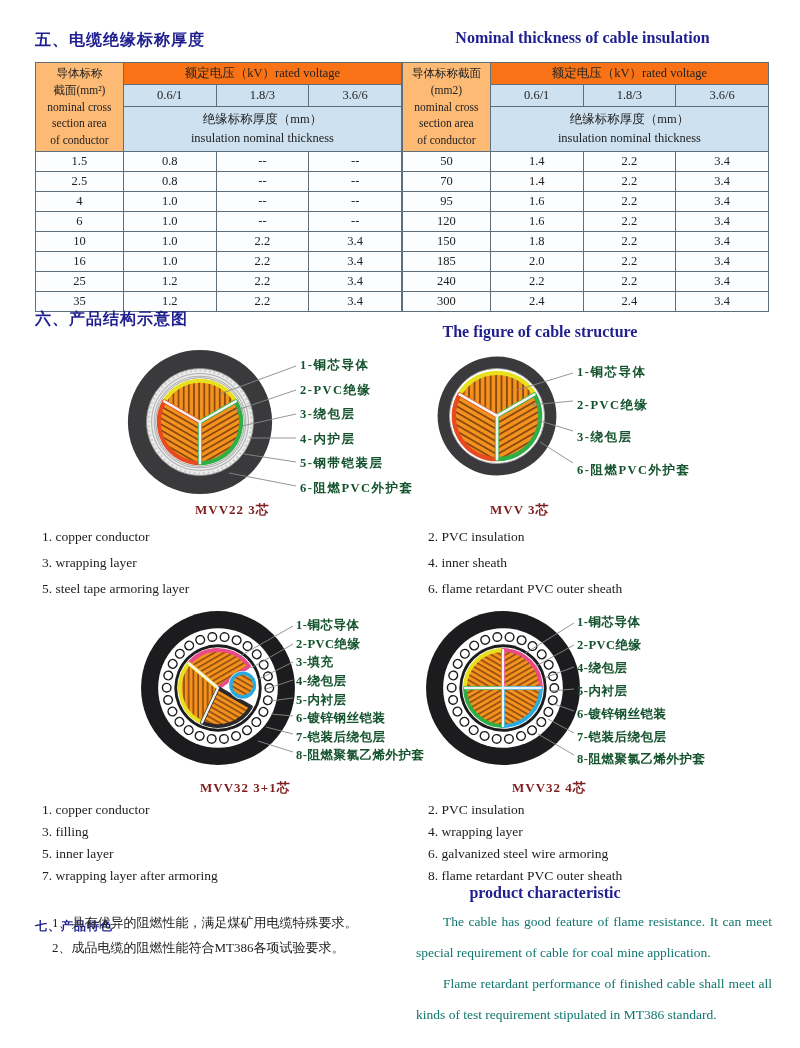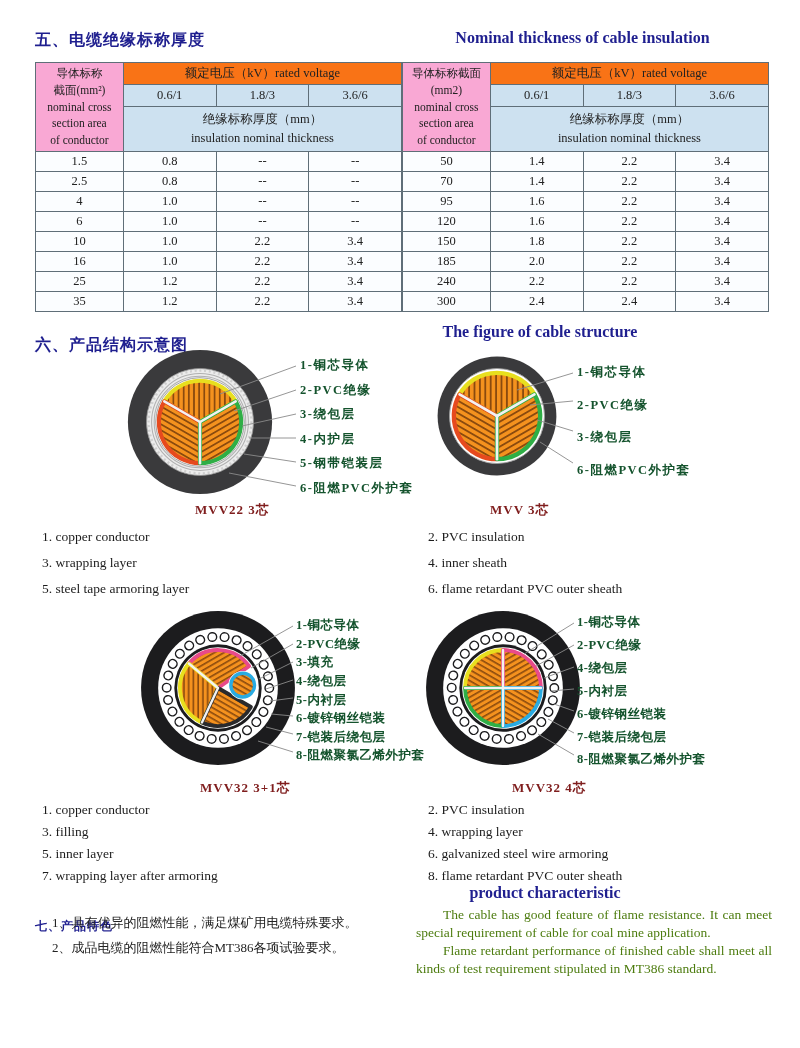--- a/index.html
+++ b/index.html
@@ -7,40 +7,40 @@
         font-family:Liberation Serif, serif;color:#222;}
   .abs{position:absolute;}
   
   .zh-title{font-size:16px;font-weight:bold;color:#1f1f8f;letter-spacing:1px;white-space:nowrap;}
   .en-title{font-size:16px;font-weight:bold;color:#1f1f8f;text-align:center;white-space:nowrap;}
   
   .tbl-wrap{left:35px;top:62px;width:735px;display:flex;}
   table.spec{border-collapse:collapse;width:367px;table-layout:fixed;font-size:12.5px;color:#222;}
   table.spec td{border:1px solid #5f6e78;text-align:center;vertical-align:middle;padding:0;}
   table.spec col.c0{width:24%;}
-  table.spec td.corner{background:#f9a8d4;font-size:11.5px;line-height:1.45;white-space:pre-line;}
+  table.spec td.corner{background:#fdba74;font-size:11.5px;line-height:1.45;white-space:pre-line;}
   table.spec td.vh{background:#f97316;height:21px;}
   table.spec td.vc{background:#cde1f0;height:21px;}
   table.spec td.th2{background:#cde1f0;height:44px;line-height:1.55;white-space:pre-line;}
   table.spec tbody td{height:19px;background:#fbfdff;}
   
   .fig{position:absolute;}
   .fig svg{position:absolute;left:0;top:0;}
   .lbls{position:absolute;display:flex;flex-direction:column;justify-content:space-between;}
   .lbl{font-size:12.5px;font-weight:bold;color:#14532d;letter-spacing:1.5px;white-space:nowrap;line-height:1;}
   .lbl.tight{letter-spacing:0.5px;}
   .caption{font-size:13px;font-weight:bold;color:#7f1d1d;letter-spacing:1px;white-space:nowrap;}
   
   .legend{font-size:13.5px;color:#1c1c1c;}
   .legend .lg{line-height:26px;white-space:nowrap;}
   .legend.compact .lg{line-height:22px;}
   
   .bullets{font-size:13px;color:#222;}
   .bullets div{line-height:25px;white-space:nowrap;}
-  .paras{width:356px;font-size:13.5px;line-height:18px;text-align:justify;color:#4d7c0f;}
+  .paras{width:356px;font-size:13.5px;line-height:31px;text-align:justify;color:#0f766e;}
   .paras p{margin:0;text-indent:2em;}
   .leader{stroke:#8a8a8a;stroke-width:0.9;}
   .gapline{stroke:#f2f2f2;stroke-width:2.5;stroke-linecap:round;}
 </style>
 </head>
 <body>
 
 <svg width="0" height="0" style="position:absolute" aria-hidden="true">
   <defs>
     <pattern id="condA" patternUnits="userSpaceOnUse" width="5" height="5" patternTransform="rotate(90)">
@@ -213,21 +213,21 @@
         <tr>
             <td>300</td>
             <td>2.4</td>
             <td>2.4</td>
             <td>3.4</td>
           </tr>
       </tbody>
     </table>
   </div>
 
-  <div class="abs zh-title" style="left:35px;top:335px;">六、产品结构示意图</div>
+  <div class="abs zh-title" style="left:35px;top:309px;">六、产品结构示意图</div>
   <div class="abs en-title" style="left:420px;top:323px;width:240px;">The figure of cable structure</div>
 
   <div class="fig" style="left:125px;top:347px;width:292px;height:150px;">
     <svg width="292" height="150" viewBox="0 0 292 150">
       <g transform="translate(75,75) scale(1.03)">
         <circle r="70" fill="#3a3a3c"></circle>
         <circle r="52" fill="#ececec" stroke="#8d8d8d" stroke-width="0.8"></circle>
         <circle r="50" fill="none" stroke="#cfcfcf" stroke-width="2.4" stroke-dasharray="2 2.6"></circle>
         <circle r="47" fill="none" stroke="#b0b0b0" stroke-width="1"></circle>
         <circle r="44.5" fill="none" stroke="#b0b0b0" stroke-width="1"></circle>

